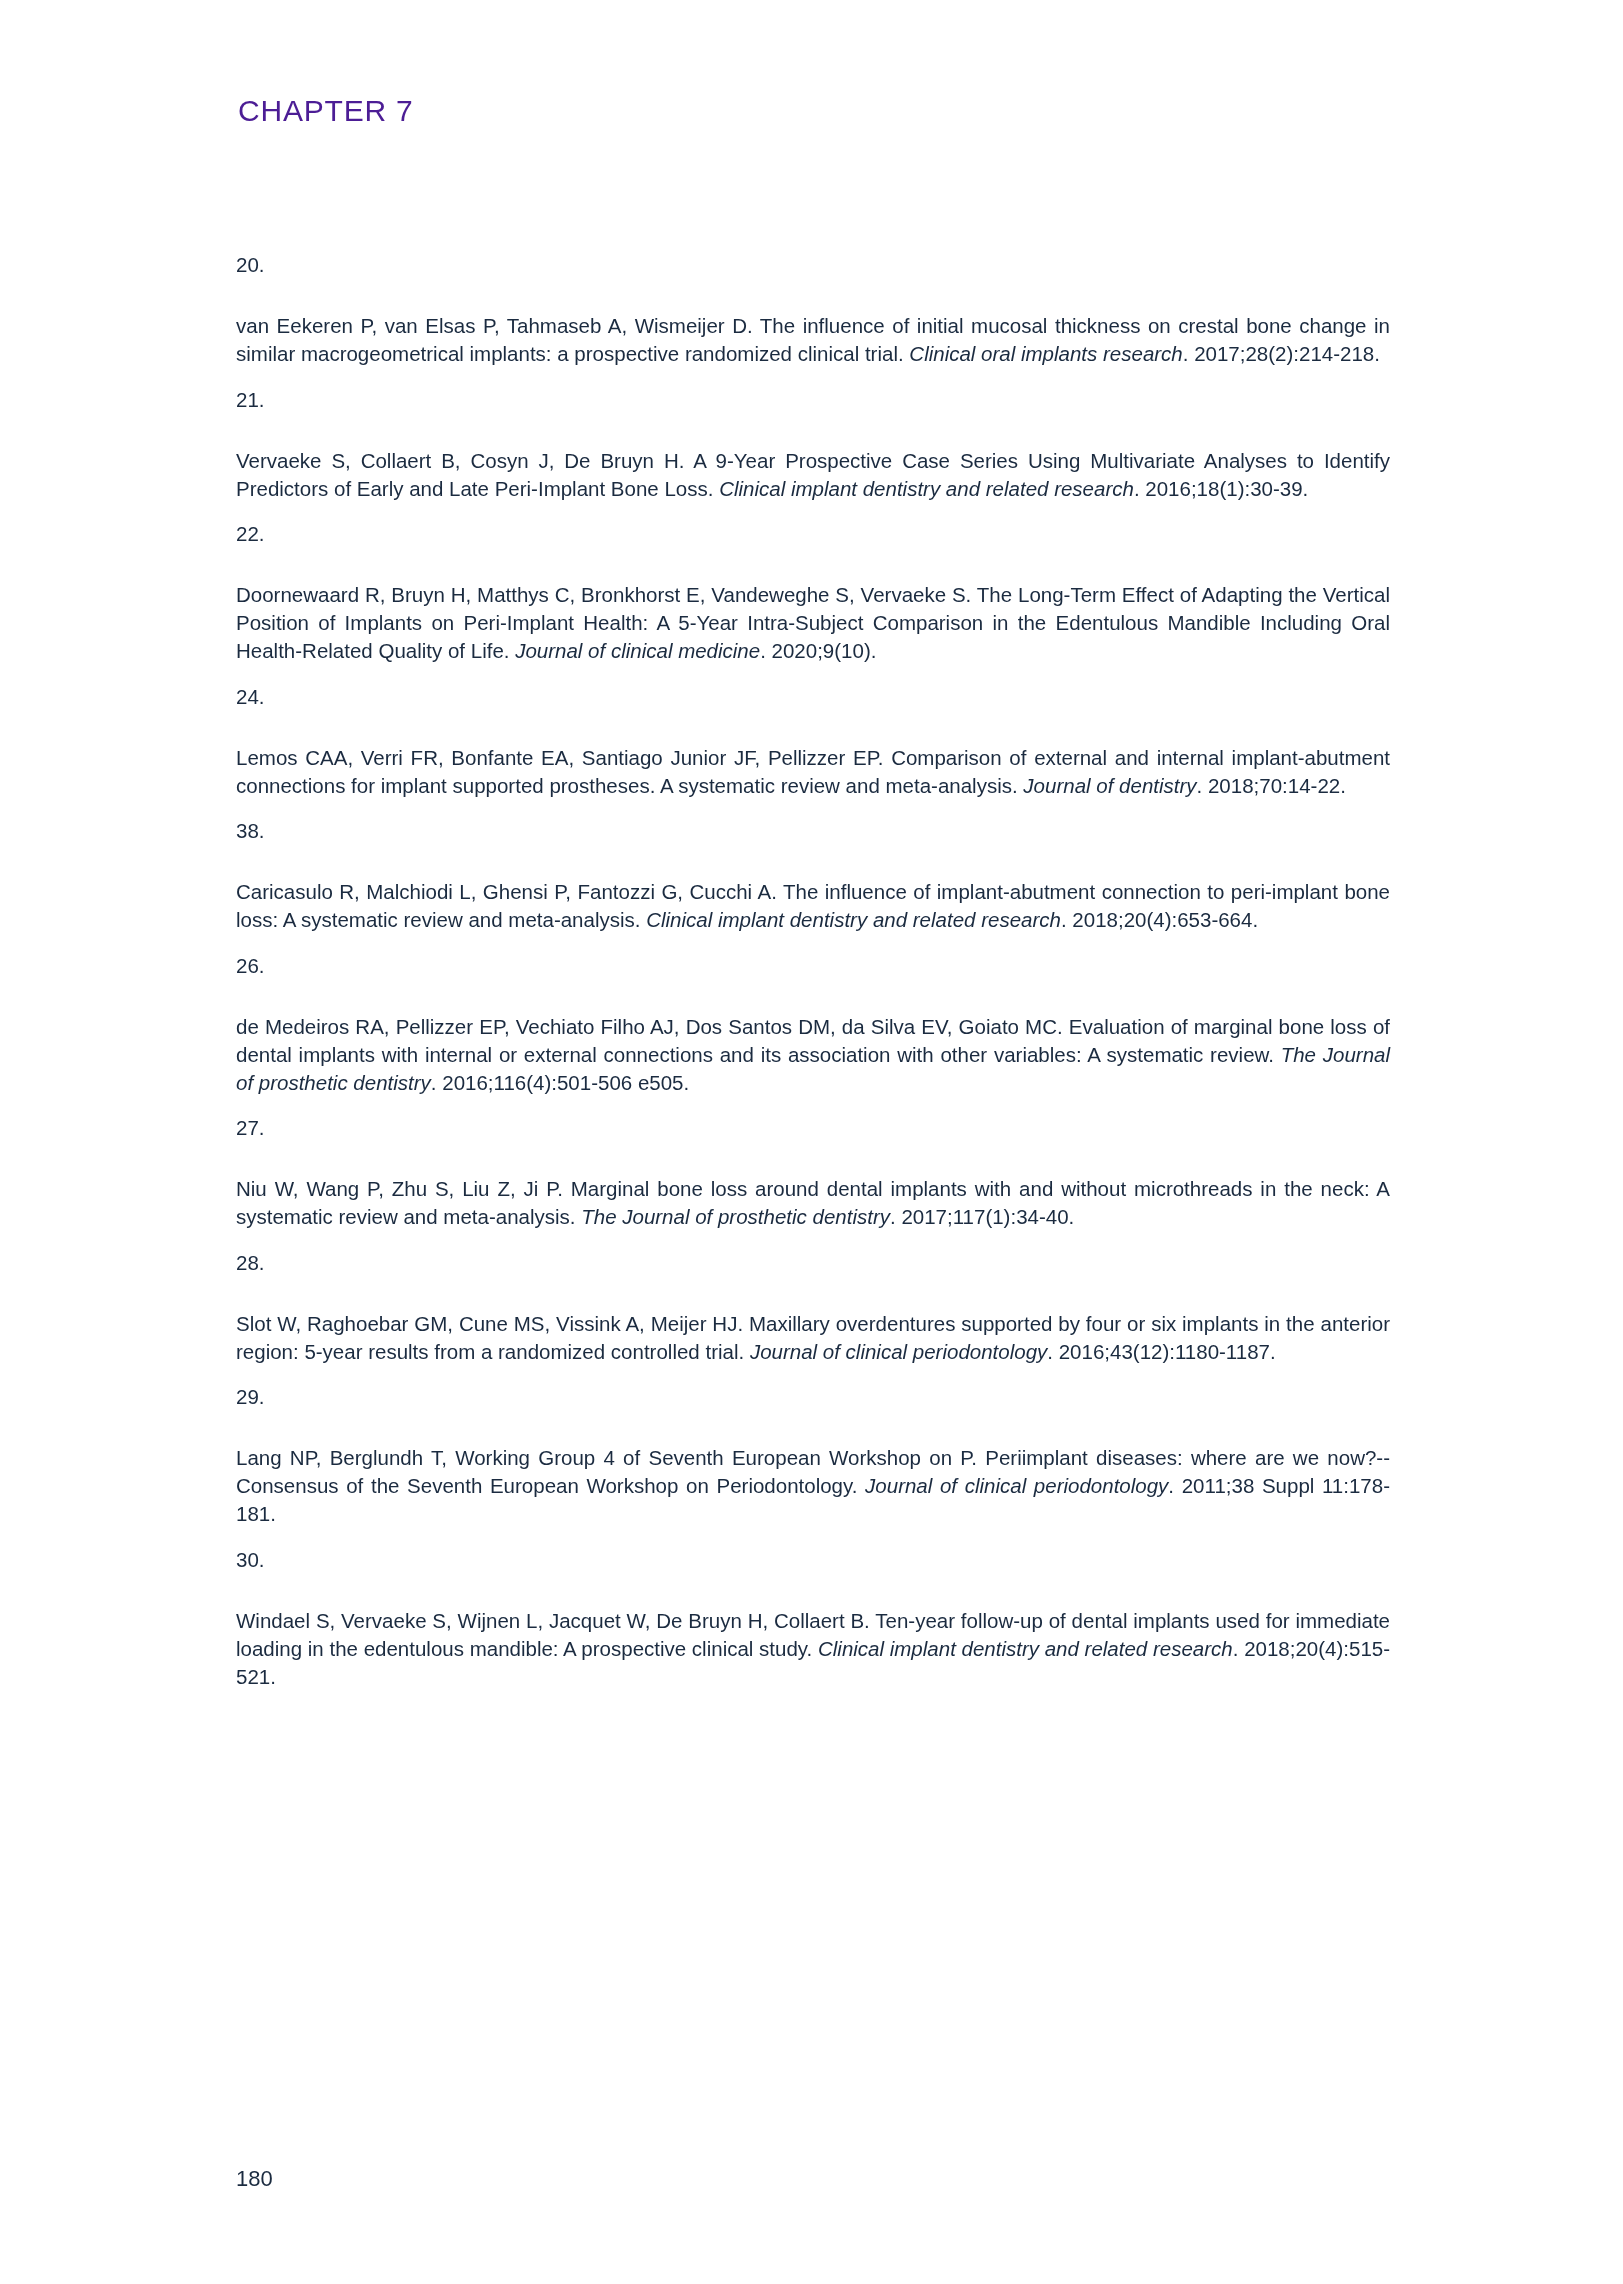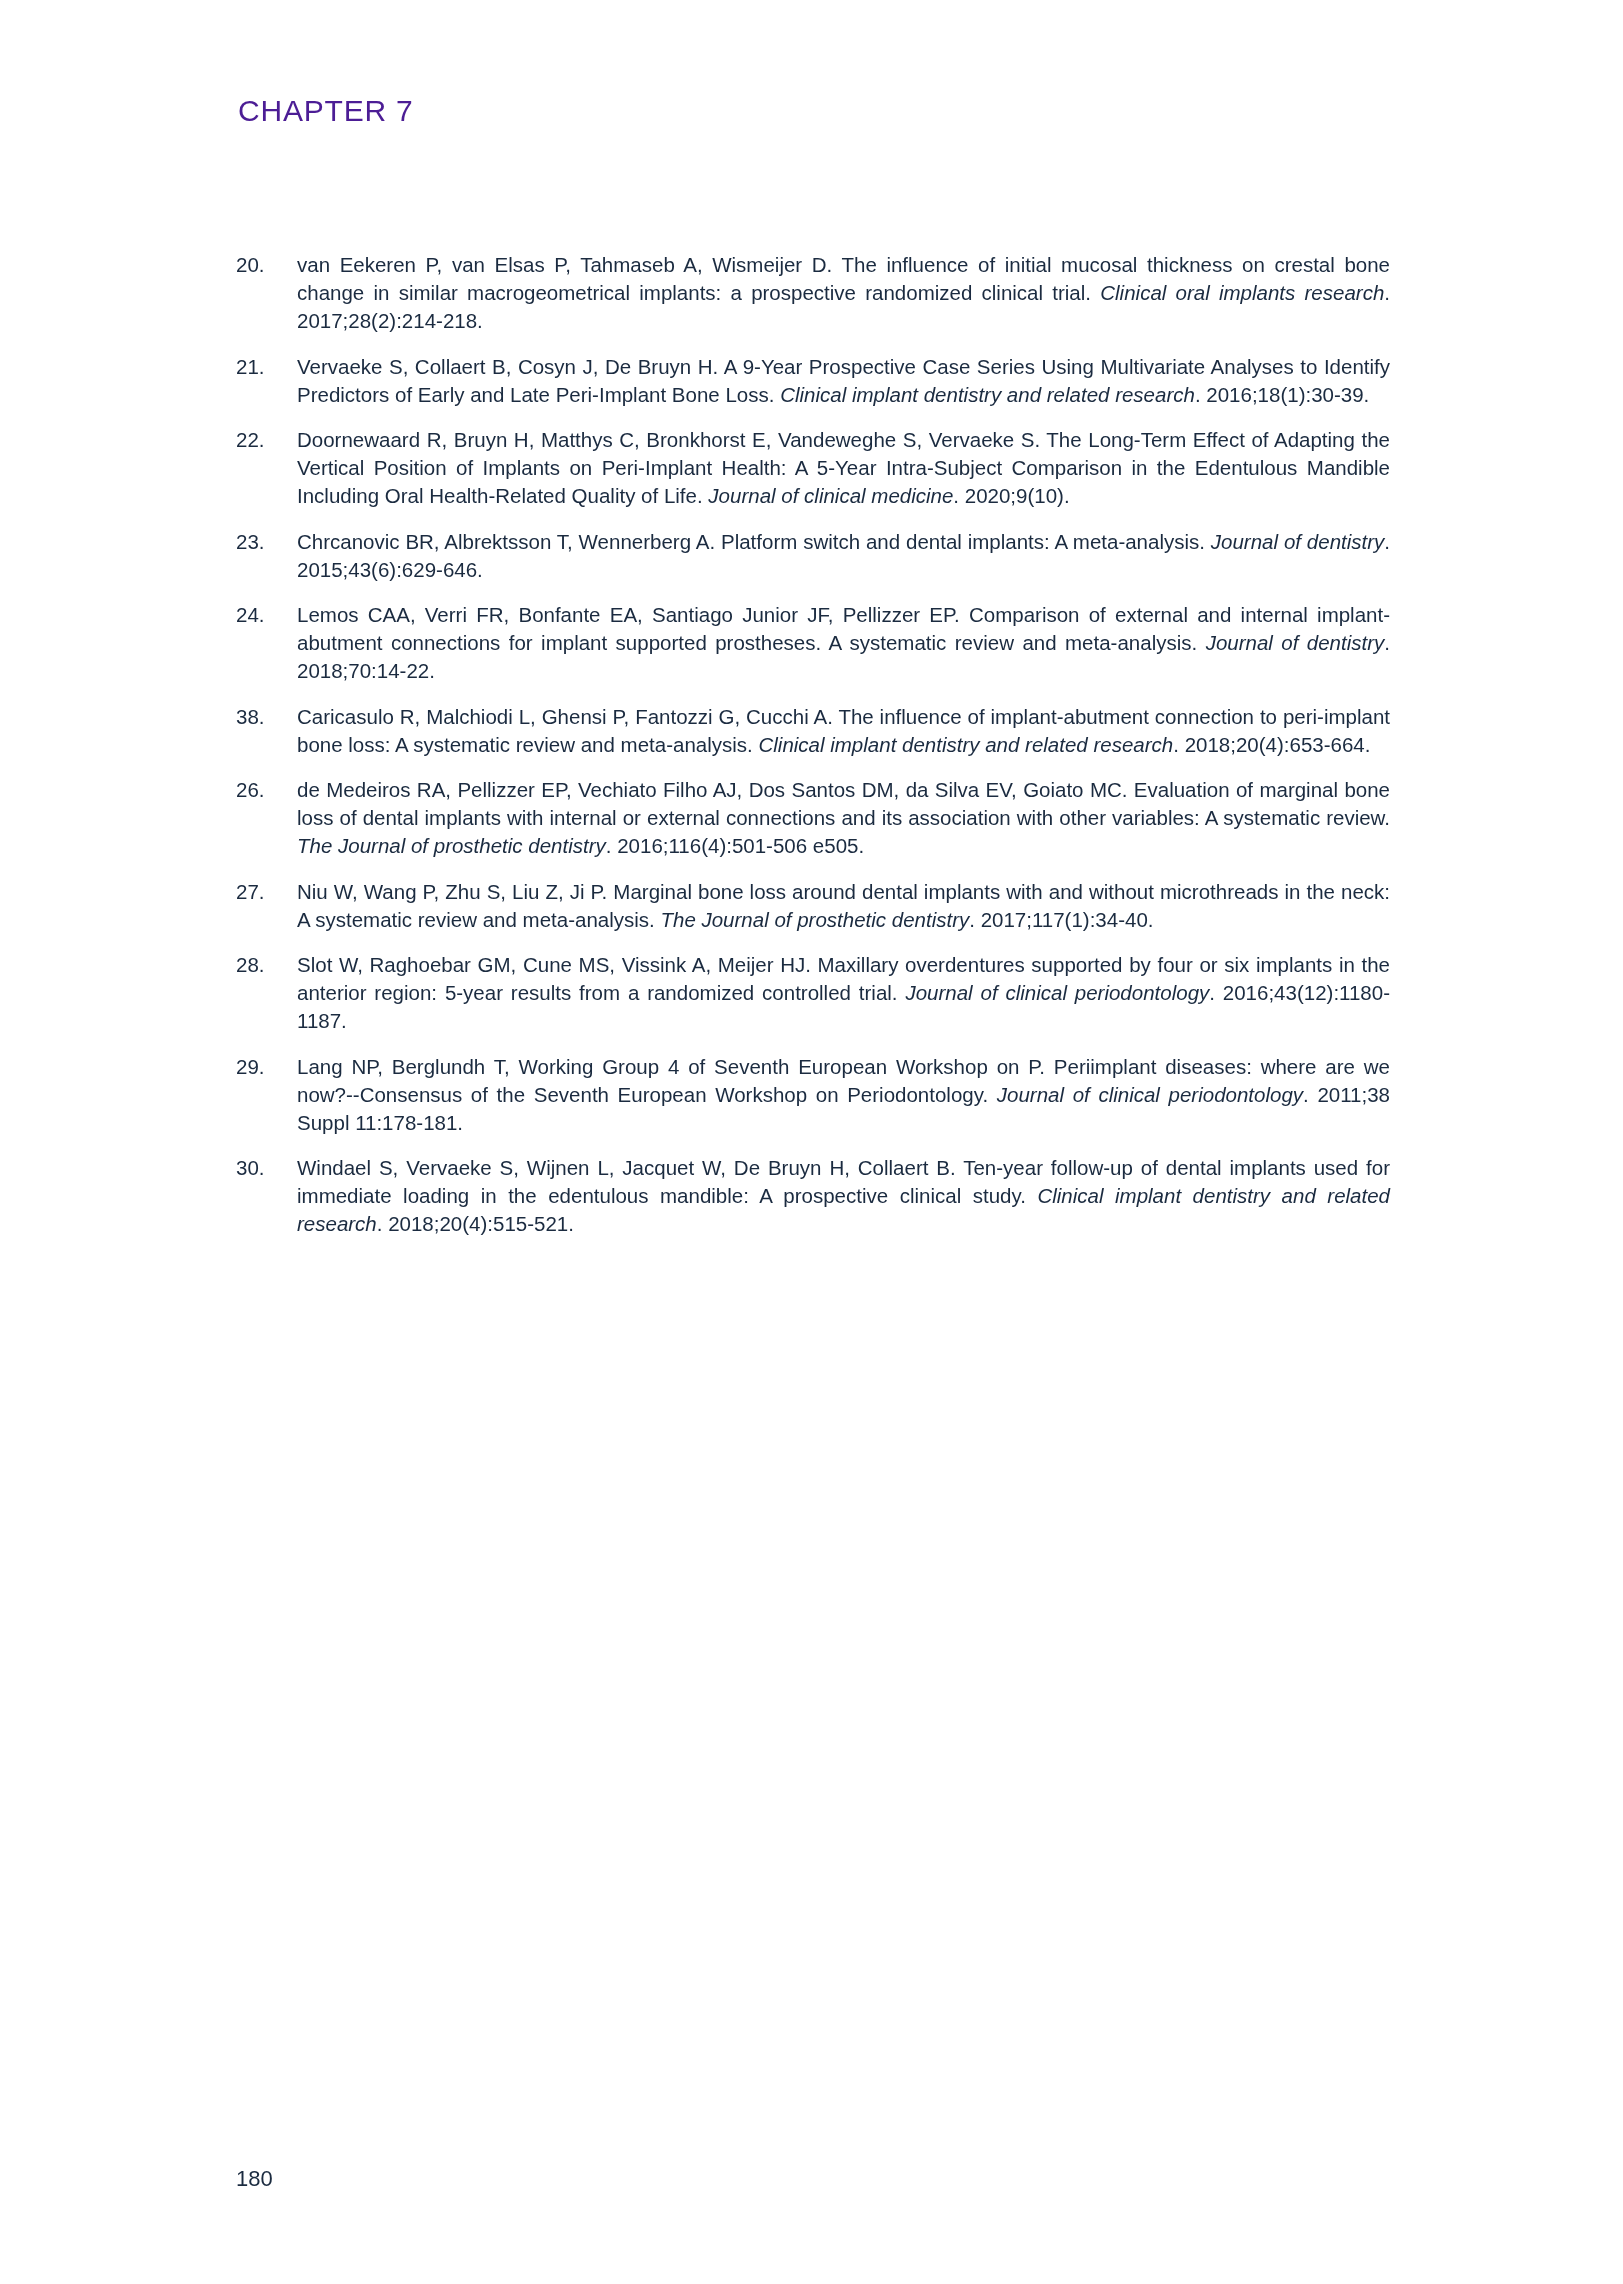--- a/index.html
+++ b/index.html
@@ -27,20 +27,21 @@
   }
   .refs {
     position: absolute;
     left: 236px;
     top: 251px;
     width: 1154px;
   }
   .ref {
     display: flex;
     margin-bottom: 17.5px;
+    flex-direction: column;
   }
   .ref-num {
     flex: 0 0 61px;
     width: 61px;
     font-size: 20.5px;
     line-height: 28px;
     font-weight: 300;
   }
   .ref-text {
     flex: 1;
@@ -76,24 +77,20 @@
       </div>
       <div class="ref">
         <span class="ref-num">21.</span>
         <p class="ref-text"><span>Vervaeke S, Collaert B, Cosyn J, De Bruyn H. A 9-Year Prospective Case Series Using Multivariate Analyses to Identify Predictors of Early and Late Peri-Implant Bone Loss. </span><em>Clinical implant dentistry and related research</em><span>. 2016;18(1):30-39.</span></p>
       </div>
       <div class="ref">
         <span class="ref-num">22.</span>
         <p class="ref-text"><span>Doornewaard R, Bruyn H, Matthys C, Bronkhorst E, Vandeweghe S, Vervaeke S. The Long-Term Effect of Adapting the Vertical Position of Implants on Peri-Implant Health: A 5-Year Intra-Subject Comparison in the Edentulous Mandible Including Oral Health-Related Quality of Life. </span><em>Journal of clinical medicine</em><span>. 2020;9(10).</span></p>
       </div>
       <div class="ref">
-        <span class="ref-num">23.</span>
-        <p class="ref-text"><span>Chrcanovic BR, Albrektsson T, Wennerberg A. Platform switch and dental implants: A meta-analysis. </span><em>Journal of dentistry</em><span>. 2015;43(6):629-646.</span></p>
-      </div>
-      <div class="ref">
         <span class="ref-num">24.</span>
         <p class="ref-text"><span>Lemos CAA, Verri FR, Bonfante EA, Santiago Junior JF, Pellizzer EP. Comparison of external and internal implant-abutment connections for implant supported prostheses. A systematic review and meta-analysis. </span><em>Journal of dentistry</em><span>. 2018;70:14-22.</span></p>
       </div>
       <div class="ref">
         <span class="ref-num">38.</span>
         <p class="ref-text"><span>Caricasulo R, Malchiodi L, Ghensi P, Fantozzi G, Cucchi A. The influence of implant-abutment connection to peri-implant bone loss: A systematic review and meta-analysis. </span><em>Clinical implant dentistry and related research</em><span>. 2018;20(4):653-664.</span></p>
       </div>
       <div class="ref">
         <span class="ref-num">26.</span>
         <p class="ref-text"><span>de Medeiros RA, Pellizzer EP, Vechiato Filho AJ, Dos Santos DM, da Silva EV, Goiato MC. Evaluation of marginal bone loss of dental implants with internal or external connections and its association with other variables: A systematic review. </span><em>The Journal of prosthetic dentistry</em><span>. 2016;116(4):501-506 e505.</span></p>

